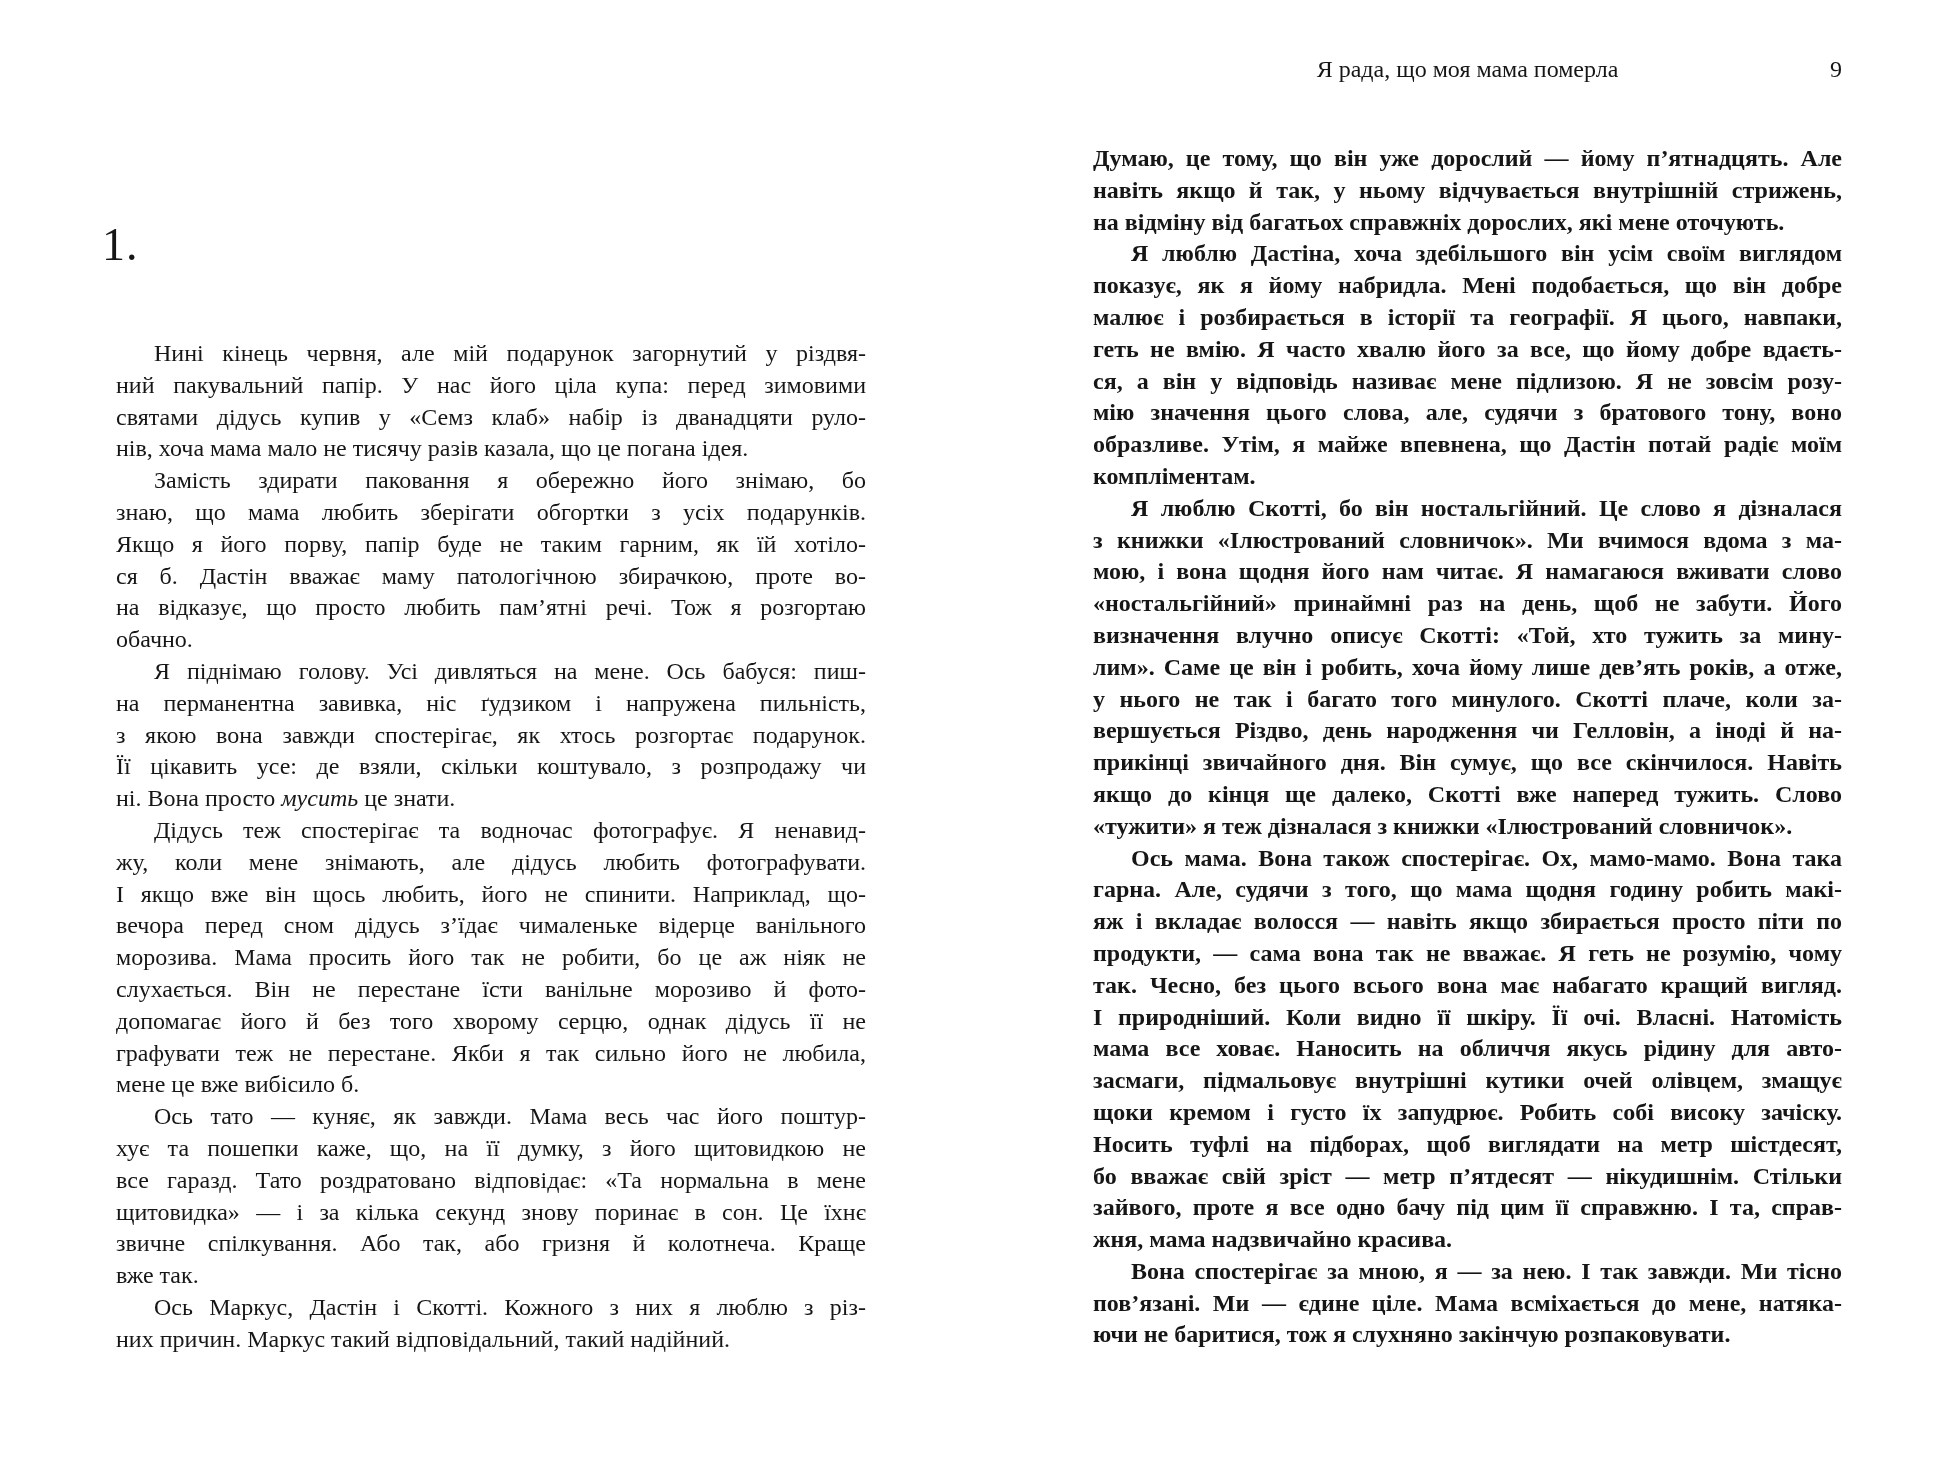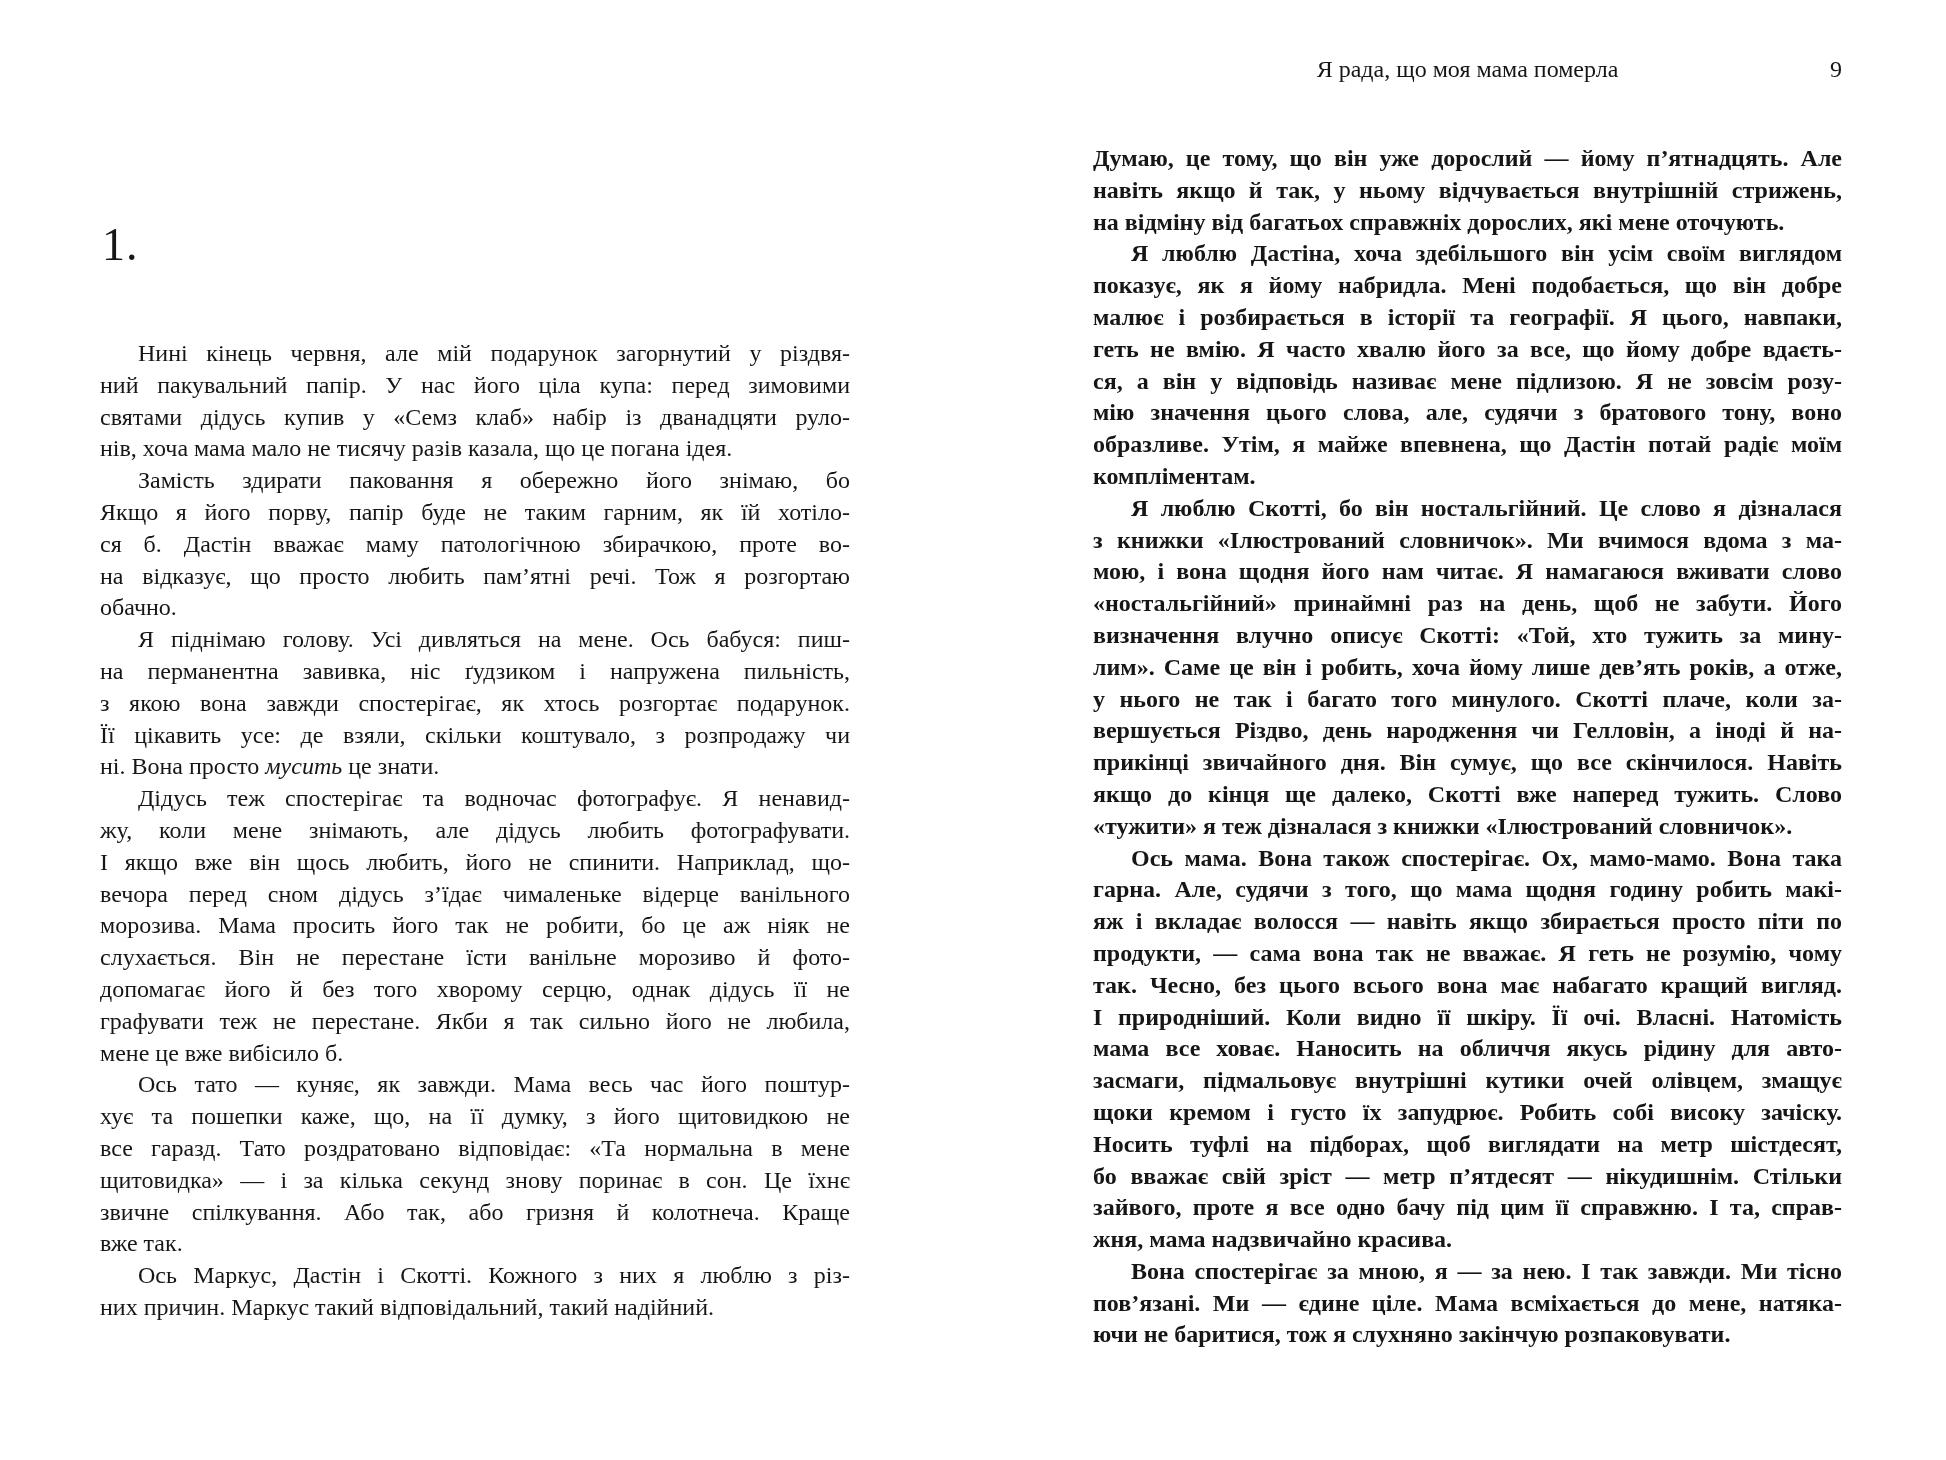--- a/index.html
+++ b/index.html
@@ -53,21 +53,21 @@
     right: 0;
     top: 0;
     font-size: 24px;
   }
 
   .body-text {
     position: absolute;
     left: 0;
     width: 100%;
   }
-  .left-body  { top: 338px; }
+  .left-body  { top: 338px; margin-left: 16px; }
   .right-body { top: 143px; font-weight: bold; }
 
   .line {
     font-size: 24px;
     line-height: 31.8px;
     text-align: justify;
     text-align-last: justify;
     white-space: normal;
   }
   .line.last { text-align-last: left; }
@@ -83,20 +83,21 @@
     <div class="chapter-number">1.</div>
     <div class="body-text left-body">
         <div>
           <div class="line indent">Нині кінець червня, але мій подарунок загорнутий у різдвя-</div>
           <div class="line">ний пакувальний папір. У нас його ціла купа: перед зимовими</div>
           <div class="line">святами дідусь купив у «Семз клаб» набір із дванадцяти руло-</div>
           <div class="line last">нів, хоча мама мало не тисячу разів казала, що це погана ідея.</div>
         </div>
         <div>
           <div class="line indent">Замість здирати паковання я обережно його знімаю, бо</div>
+          <div class="line">знаю, що мама любить зберігати обгортки з усіх подарунків.</div>
           <div class="line">Якщо я його порву, папір буде не таким гарним, як їй хотіло-</div>
           <div class="line">ся б. Дастін вважає маму патологічною збирачкою, проте во-</div>
           <div class="line">на відказує, що просто любить пам’ятні речі. Тож я розгортаю</div>
           <div class="line last">обачно.</div>
         </div>
         <div>
           <div class="line indent">Я піднімаю голову. Усі дивляться на мене. Ось бабуся: пиш-</div>
           <div class="line">на перманентна завивка, ніс ґудзиком і напружена пильність,</div>
           <div class="line">з якою вона завжди спостерігає, як хтось розгортає подарунок.</div>
           <div class="line">Її цікавить усе: де взяли, скільки коштувало, з розпродажу чи</div>

